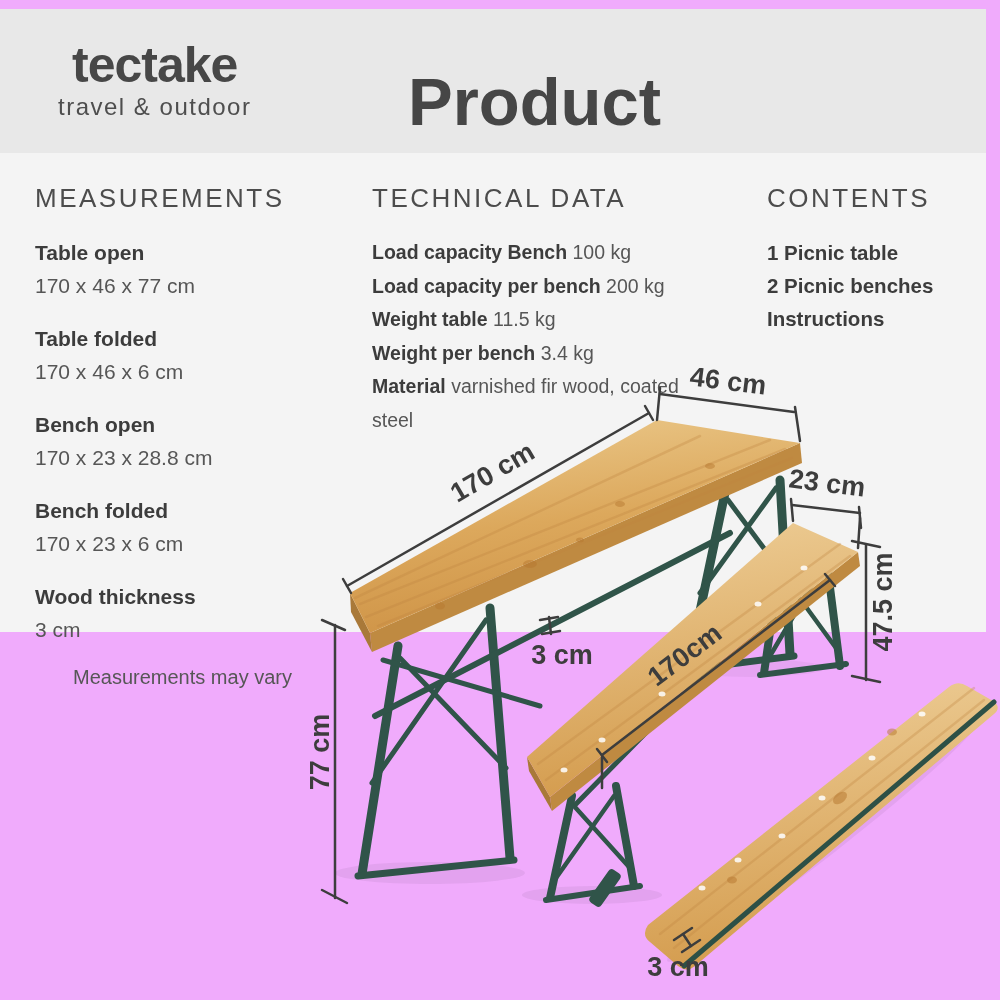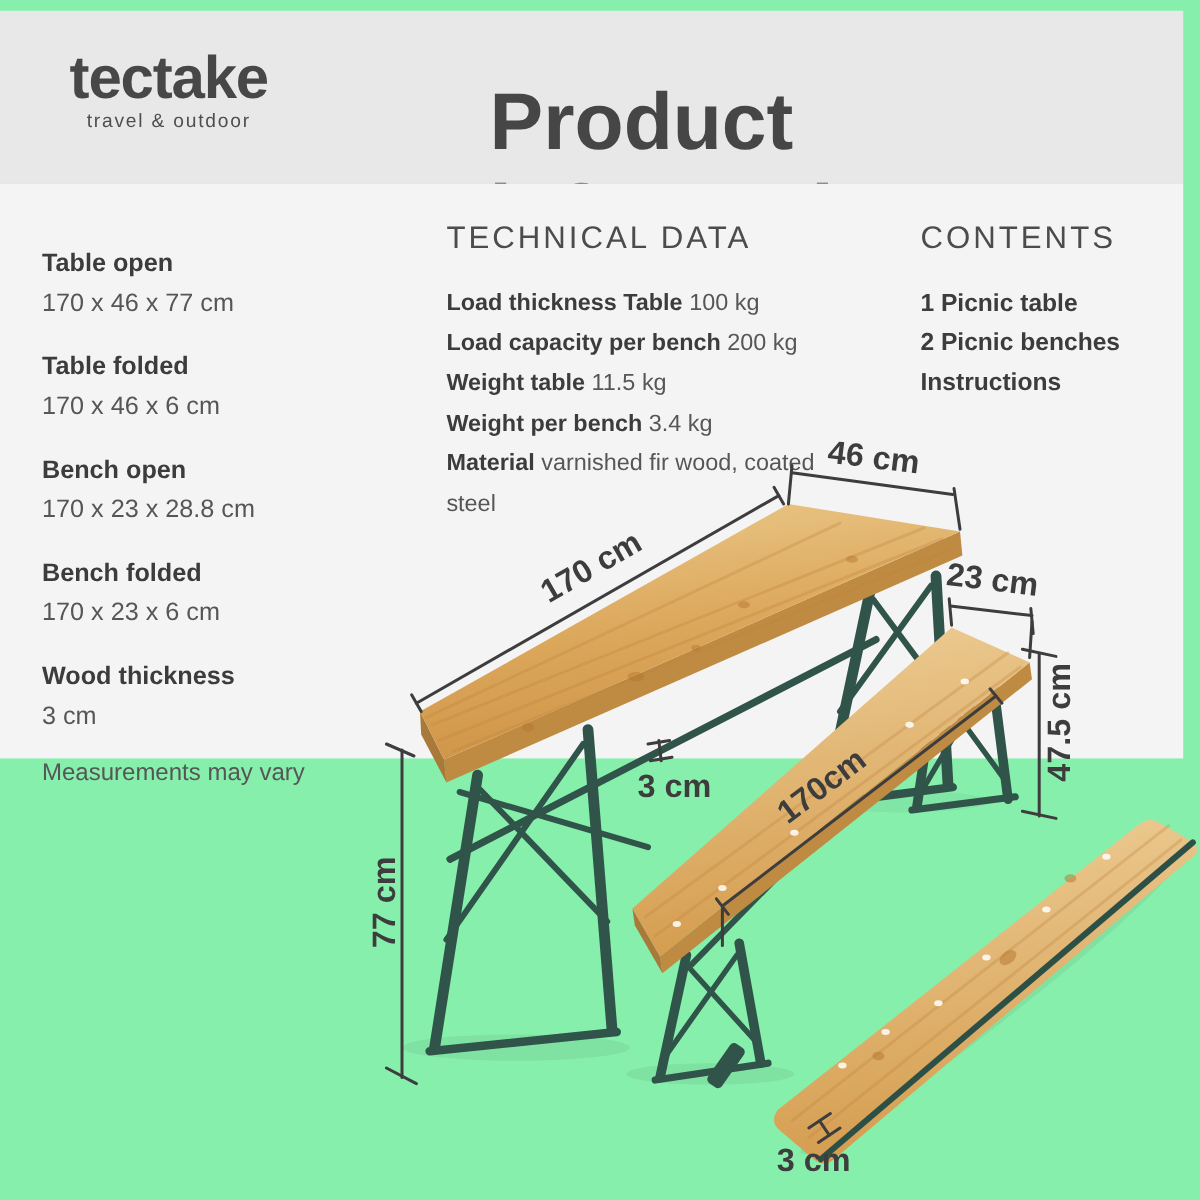--- a/index.html
+++ b/index.html
@@ -1,32 +1,32 @@
 <!DOCTYPE html>
 <html><head>
 <meta charset="utf-8">
 <style>
   html,body{margin:0;padding:0;background:#ffffff;}
-  .page{position:relative;width:1000px;height:1000px;background:#86efac;overflow:hidden;
+  .page{position:relative;width:1000px;height:1000px;background:#f0abfc;overflow:hidden;
         font-family:"Liberation Sans",sans-serif;}
   .header{position:absolute;left:0;top:9px;width:986px;height:144px;background:#e8e8e8;}
   .panel{position:absolute;left:0;top:153px;width:986px;height:479px;background:#f4f4f4;}
   .logo{position:absolute;left:58px;top:30px;text-align:center;color:#474747;}
   .logo-name{font-size:50px;font-weight:bold;letter-spacing:-1px;line-height:1.05;}
-  .logo-tag{font-size:16px;letter-spacing:1.5px;color:#4e4e4e;margin-top:1px;}
+  .logo-tag{font-size:24px;letter-spacing:1.5px;color:#4e4e4e;margin-top:1px;}
   .title{position:absolute;left:408px;top:38px;font-size:67px;font-weight:bold;color:#464646;margin-top:16px;}
   .col{position:absolute;top:183px;}
   .col h2{font-size:26px;font-weight:400;letter-spacing:2.5px;color:#4c4c4c;margin:0 0 22px 0;}
   .col1{left:35px;width:295px;}
   .col2{left:372px;width:330px;}
   .col3{left:767px;width:218px;}
   .m-item{margin:0 0 4px 0;}
   .m-label{font-size:21px;font-weight:bold;color:#3c3c3c;line-height:33px;margin-top:20px;}
   .m-value{font-size:21px;color:#565656;line-height:33px;}
-  .m-note{margin-top:16px;font-size:20px;color:#565656;line-height:30px;}
+  .m-note{margin-top:16px;font-size:20px;color:#565656;line-height:30px;text-align:center;}
   .t-line{margin:0;font-size:19.5px;line-height:33.5px;color:#565656;}
   .t-label{font-weight:bold;color:#3c3c3c;}
   .c-item{font-size:20.5px;font-weight:bold;color:#3c3c3c;line-height:33px;}
   .diagram{position:absolute;left:280px;top:368px;width:720px;height:632px;}
   .dim-text{font-family:"Liberation Sans",sans-serif;font-size:27px;font-weight:bold;fill:#3d3d3d;}
   .dl{stroke:#3d3d3d;stroke-width:2.5;fill:none;stroke-linecap:round;}
   .leg{stroke:#305449;stroke-linecap:round;fill:none;}
   .grain{stroke:#bf8440;stroke-width:2.5;fill:none;opacity:.30;stroke-linecap:round;}
 </style>
 </head>
@@ -38,20 +38,21 @@
     <div class="logo">
       <div class="logo-name">tectake</div>
       <div class="logo-tag">travel &amp; outdoor</div>
     </div>
     <div class="title">Product information</div>
   </div>
 
   <div class="panel"></div>
 
   <div class="col col1">
+    <h2>MEASUREMENTS</h2>
     <div class="m-item">
       <div class="m-label">Table open</div>
       <div class="m-value">170 x 46 x 77 cm</div>
     </div>
     <div class="m-item">
       <div class="m-label">Table folded</div>
       <div class="m-value">170 x 46 x 6 cm</div>
     </div>
     <div class="m-item">
       <div class="m-label">Bench open</div>
@@ -63,21 +64,21 @@
     </div>
     <div class="m-item">
       <div class="m-label">Wood thickness</div>
       <div class="m-value">3 cm</div>
     </div>
     <div class="m-note">Measurements may vary</div>
   </div>
 
   <div class="col col2">
     <h2>TECHNICAL DATA</h2>
-    <p class="t-line"><span class="t-label">Load thickness Table</span> <span>100 kg</span></p>
+    <p class="t-line"><span class="t-label">Load capacity Bench</span> <span>100 kg</span></p>
     <p class="t-line"><span class="t-label">Load capacity per bench</span> <span>200 kg</span></p>
     <p class="t-line"><span class="t-label">Weight table</span> <span>11.5 kg</span></p>
     <p class="t-line"><span class="t-label">Weight per bench</span> <span>3.4 kg</span></p>
     <p class="t-line"><span class="t-label">Material</span> <span>varnished fir wood, coated steel</span></p>
   </div>
 
   <div class="col col3">
     <h2>CONTENTS</h2>
     <div class="c-item">1 Picnic table</div>
     <div class="c-item">2 Picnic benches</div>

